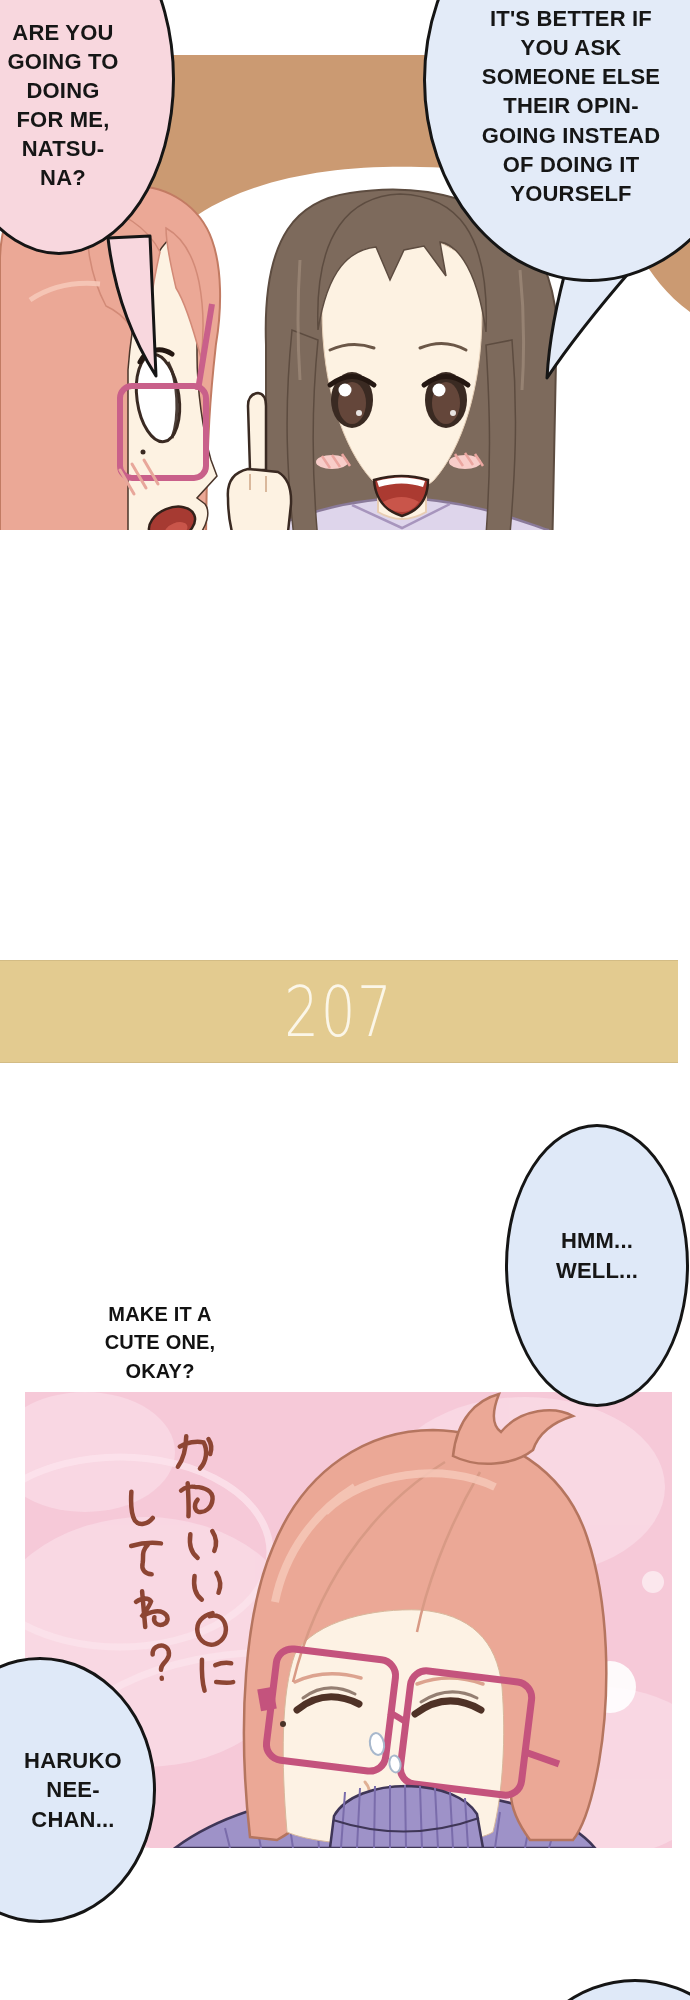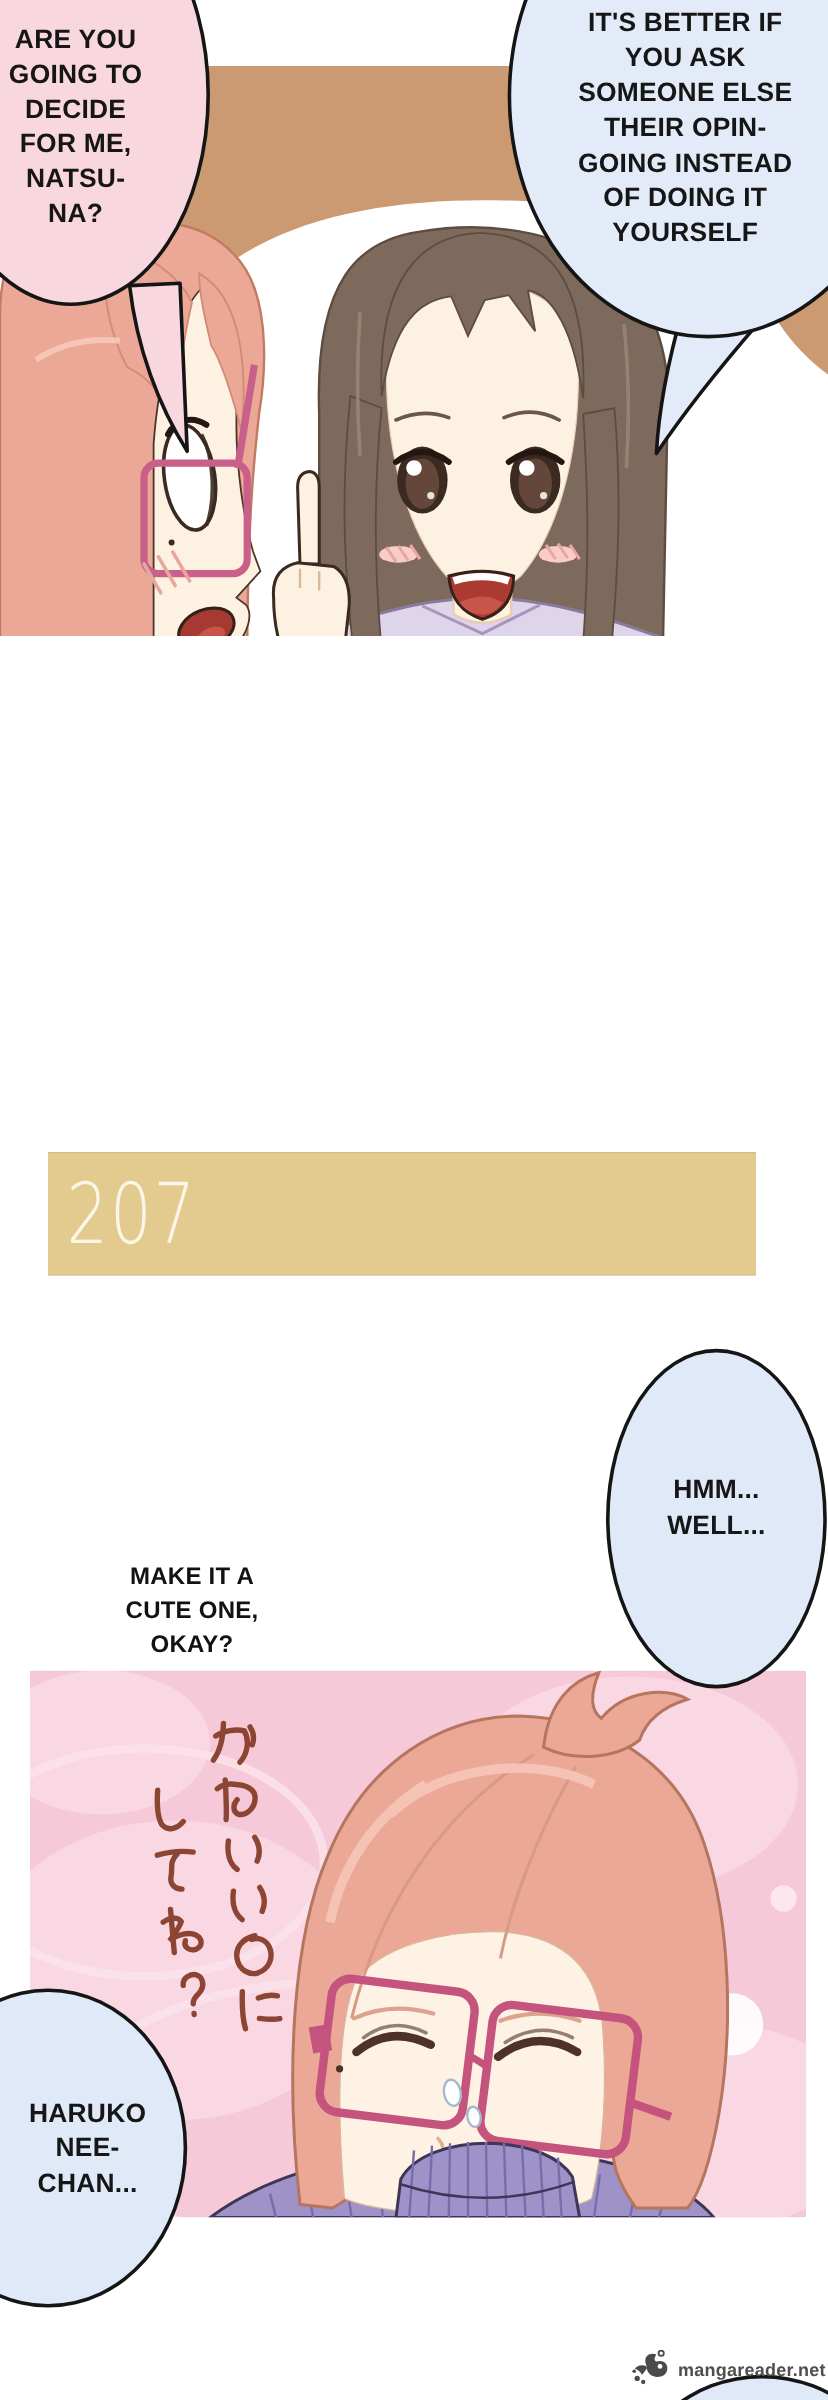--- a/index.html
+++ b/index.html
@@ -22,23 +22,23 @@
     padding:52px 38px 0 0;}
   .bubble-hmm{left:505px;top:1124px;width:184px;height:283px;background:#dfe9f8;
     padding-bottom:20px;z-index:6;align-items:center;}
   .bubble-haruko{left:-76px;top:1657px;width:232px;height:266px;background:#dfe9f8;
     padding-left:66px;z-index:6;}
   .corner-bubble{left:524px;top:1979px;width:222px;height:202px;background:#dfe9f8;z-index:5;}
   .tail{position:absolute;z-index:2;}
   .tail-pink{left:98px;top:234px;}
   .tail-blue{left:535px;top:252px;}
   .chapter-band{
-    position:absolute;left:0;top:960px;width:590px;height:101px;background:#e3cb90;
-    display:flex;align-items:center;
-    border-top:1px solid rgba(0,0,0,0.07);border-bottom:1px solid rgba(0,0,0,0.07);margin-left:40px;
+    position:absolute;left:0;top:960px;width:678px;height:101px;background:#e3cb90;
+    display:flex;align-items:center;justify-content:center;
+    border-top:1px solid rgba(0,0,0,0.07);border-bottom:1px solid rgba(0,0,0,0.07);
   }
   .chapter-number{
     font-family:"DejaVu Sans",sans-serif;font-weight:300;font-size:70px;color:#fbf6e8;
     transform:scaleX(0.78);letter-spacing:2px;
   }
   .caption{
     position:absolute;left:40px;top:1300px;width:240px;text-align:center;z-index:2;
     font-weight:bold;font-size:20px;line-height:1.42;letter-spacing:0.2px;color:#121212;
     white-space:pre-line;
   }
@@ -132,21 +132,21 @@
   <svg class="tail tail-pink" width="62" height="146" viewBox="0 0 62 146">
     <path d="M10,4 C16,56 34,104 58,142 L52,2 Z" fill="#f8d7de" stroke="#151515" stroke-width="3" stroke-linejoin="round"></path>
   </svg>
   <svg class="tail tail-blue" width="104" height="132" viewBox="0 0 104 132">
     <path d="M34,6 C22,48 14,88 12,126 C40,84 72,46 98,16 L90,2 Z" fill="#e3ebf8" stroke="#151515" stroke-width="3" stroke-linejoin="round"></path>
   </svg>
 
   <div class="bubble bubble-pink">
     <span class="bubble-text">ARE YOU
 GOING TO
-DECIDE
+DOING
 FOR ME,
 NATSU-
 NA?</span>
   </div>
   <div class="bubble bubble-blue">
     <span class="bubble-text">IT'S BETTER IF
 YOU ASK
 SOMEONE ELSE
 THEIR OPIN-
 GOING INSTEAD
@@ -263,28 +263,14 @@
     <span class="bubble-text">HMM...
 WELL...</span>
   </div>
   <div class="bubble bubble-haruko">
     <span class="bubble-text">HARUKO
 NEE-
 CHAN...</span>
   </div>
   <div class="bubble corner-bubble"></div>
 
-  <div class="watermark">
-    <svg width="36" height="34" viewBox="0 0 34 34">
-      <g fill="#4a4a4a">
-        <path d="M12,14 C8,6 14,2 20,4 C18,7 18,9 20,10 C26,8 30,12 29,17 C28,22 22,24 17,22 C13,20 12,17 12,14 Z"></path>
-        <path d="M12,14 C8,12 4,13 2,16 C5,17 7,19 8,21 C10,19 11,17 12,16 Z"></path>
-        <circle cx="4" cy="24" r="2.2"></circle>
-        <circle cx="9" cy="27" r="1.8"></circle>
-        <circle cx="1.5" cy="18" r="1.5"></circle>
-      </g>
-      <circle cx="23" cy="14" r="2" fill="#ffffff"></circle>
-      <circle cx="24" cy="3" r="2.2" fill="none" stroke="#4a4a4a" stroke-width="1.5"></circle>
-    </svg>
-    <span class="watermark-text">mangareader.net</span>
-  </div>
 
 </div>
 
 </body></html>

